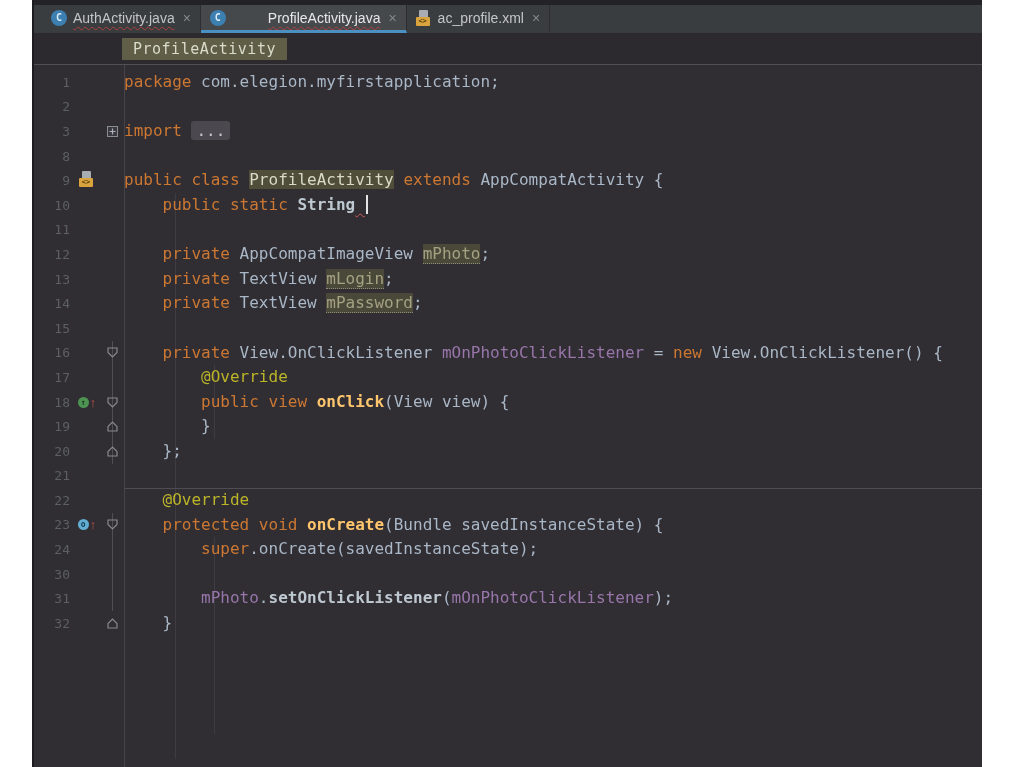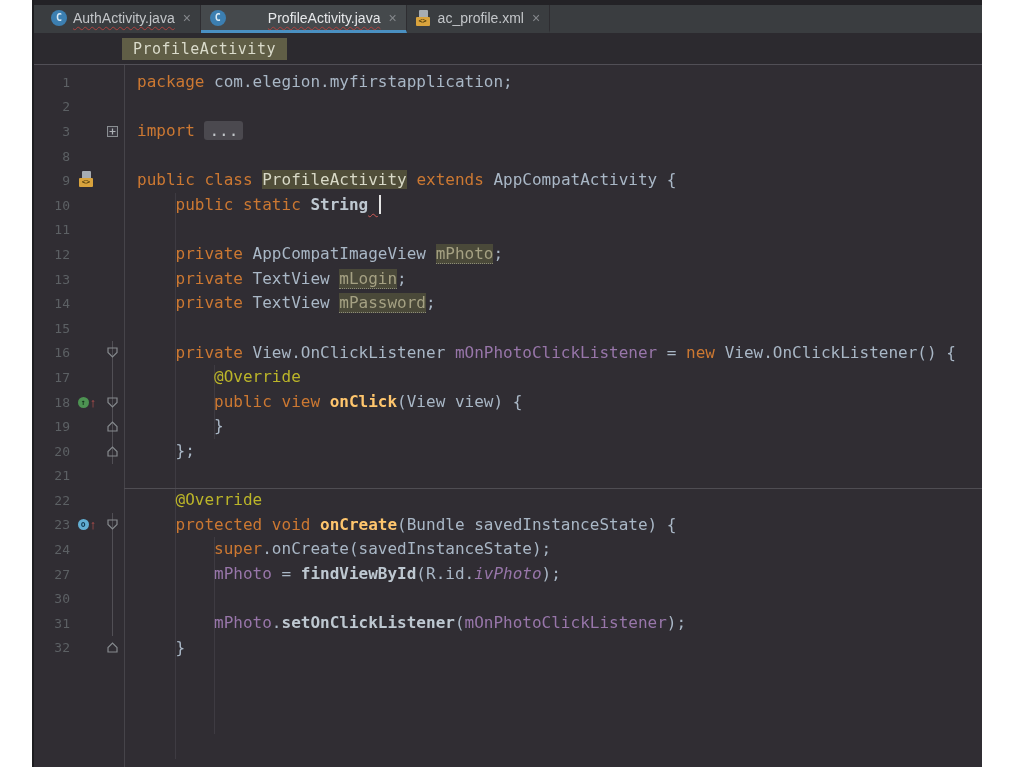--- a/index.html
+++ b/index.html
@@ -67,21 +67,21 @@
   .iconslot{width:26px;flex:0 0 auto;display:flex;align-items:center;justify-content:center;}
   .foldslot{
     width:24px;flex:0 0 auto;align-self:stretch;position:relative;
     display:flex;align-items:center;justify-content:center;
   }
   .row.foldline .foldslot::before{
     content:"";position:absolute;left:50%;top:0;bottom:0;width:1px;background:#514f55;
   }
   .foldslot svg{position:relative;z-index:1;}
   .code{
-    flex:1;padding-left:13px;white-space:pre;
+    flex:1;padding-left:0;white-space:pre;
     font:16px/24.6px "DejaVu Sans Mono",monospace;color:var(--pl);
   }
   
   .tk-kw{color:var(--kw);}
   .tk-pl{color:var(--pl);}
   .tk-fld{color:var(--fld);}
   .tk-mth{color:var(--mth);font-weight:bold;}
   .tk-ann{color:var(--ann);}
   .tk-sta{color:var(--fld);font-style:italic;}
   .tk-call{color:#bec8d1;font-weight:bold;}
@@ -289,26 +289,20 @@
           </span>
           <span class="code"><span class="tk-pl">    </span><span class="tk-kw">protected void </span><span class="tk-mth">onCreate</span><span class="tk-pl">(Bundle savedInstanceState) {</span></span>
         </div>
         <div class="row foldline">
           <span class="num">24</span>
           <span class="iconslot"></span>
           <span class="foldslot"></span>
           <span class="code"><span class="tk-pl">        </span><span class="tk-kw">super</span><span class="tk-pl">.onCreate(savedInstanceState);</span></span>
         </div>
         <div class="row foldline">
-          <span class="num">27</span>
-          <span class="iconslot"></span>
-          <span class="foldslot"></span>
-          <span class="code"><span class="tk-pl">        </span><span class="tk-fld">mPhoto</span><span class="tk-pl"> = </span><span class="tk-call">findViewById</span><span class="tk-pl">(R.id.</span><span class="tk-sta">ivPhoto</span><span class="tk-pl">);</span></span>
-        </div>
-        <div class="row foldline">
           <span class="num">30</span>
           <span class="iconslot"></span>
           <span class="foldslot"></span>
           <span class="code"></span>
         </div>
         <div class="row foldline">
           <span class="num">31</span>
           <span class="iconslot"></span>
           <span class="foldslot"></span>
           <span class="code"><span class="tk-pl">        </span><span class="tk-fld">mPhoto</span><span class="tk-pl">.</span><span class="tk-call">setOnClickListener</span><span class="tk-pl">(</span><span class="tk-fld">mOnPhotoClickListener</span><span class="tk-pl">);</span></span>

